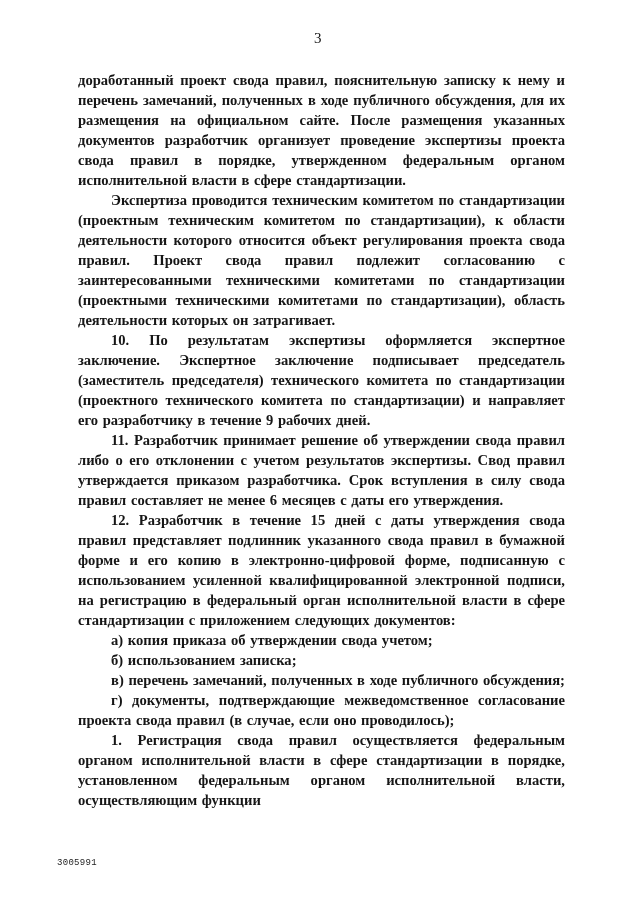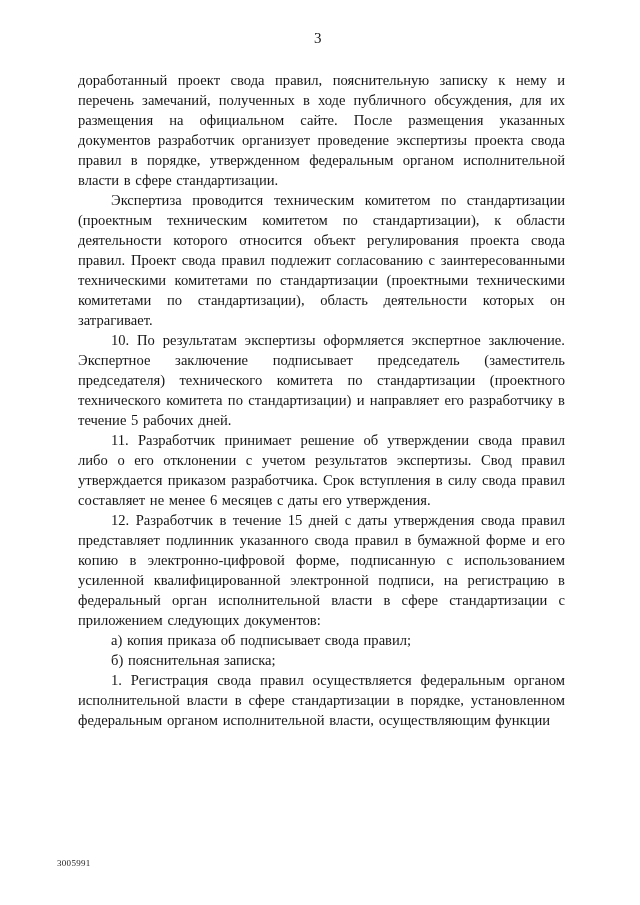--- a/index.html
+++ b/index.html
@@ -39,46 +39,50 @@
     font-size: 14.6px;
     line-height: 20px;
     text-align: justify;
     text-justify: inter-word;
   }
   .para {
     margin: 0;
     padding: 0;
     text-indent: 33px;
     word-spacing: 1px;
+    font-weight: bold;
   }
   .para.flush {
     text-indent: 0;
   }
   .footer-code {
     position: absolute;
     left: 57px;
     top: 858px;
     font-size: 9px;
     letter-spacing: 0.3px;
     color: #222222;
+    font-family: Liberation Mono, monospace;
   }
 </style>
 </head>
 <body>
 
 <div class="scan-page">
 
   <div class="page-number">3</div>
 
   <div class="doc-body">
     <p class="para flush">доработанный проект свода правил, пояснительную записку к нему и перечень замечаний, полученных в ходе публичного обсуждения, для их размещения на официальном сайте. После размещения указанных документов разработчик организует проведение экспертизы проекта свода правил в порядке, утвержденном федеральным органом исполнительной власти в сфере стандартизации.</p>
     <p class="para">Экспертиза проводится техническим комитетом по стандартизации (проектным техническим комитетом по стандартизации), к области деятельности которого относится объект регулирования проекта свода правил. Проект свода правил подлежит согласованию с заинтересованными техническими комитетами по стандартизации (проектными техническими комитетами по стандартизации), область деятельности которых он затрагивает.</p>
-    <p class="para">10. По результатам экспертизы оформляется экспертное заключение. Экспертное заключение подписывает председатель (заместитель председателя) технического комитета по стандартизации (проектного технического комитета по стандартизации) и направляет его разработчику в течение 5 рабочих дней.</p>
+    <p class="para">10. По результатам экспертизы оформляется экспертное заключение. Экспертное заключение подписывает председатель (заместитель председателя) технического комитета по стандартизации (проектного технического комитета по стандартизации) и направляет его разработчику в течение 9 рабочих дней.</p>
     <p class="para">11. Разработчик принимает решение об утверждении свода правил либо о его отклонении с учетом результатов экспертизы. Свод правил утверждается приказом разработчика. Срок вступления в силу свода правил составляет не менее 6 месяцев с даты его утверждения.</p>
     <p class="para">12. Разработчик в течение 15 дней с даты утверждения свода правил представляет подлинник указанного свода правил в бумажной форме и его копию в электронно-цифровой форме, подписанную с использованием усиленной квалифицированной электронной подписи, на регистрацию в федеральный орган исполнительной власти в сфере стандартизации с приложением следующих документов:</p>
-    <p class="para">а) копия приказа об подписывает свода правил;</p>
-    <p class="para">б) пояснительная записка;</p>
+    <p class="para">а) копия приказа об утверждении свода учетом;</p>
+    <p class="para">б) использованием записка;</p>
+    <p class="para">в) перечень замечаний, полученных в ходе публичного обсуждения;</p>
+    <p class="para">г) документы, подтверждающие межведомственное согласование проекта свода правил (в случае, если оно проводилось);</p>
     <p class="para">1. Регистрация свода правил осуществляется федеральным органом исполнительной власти в сфере стандартизации в порядке, установленном федеральным органом исполнительной власти, осуществляющим функции</p>
   </div>
 
   <div class="footer-code">3005991</div>
 
 </div>
 
 </body></html>

